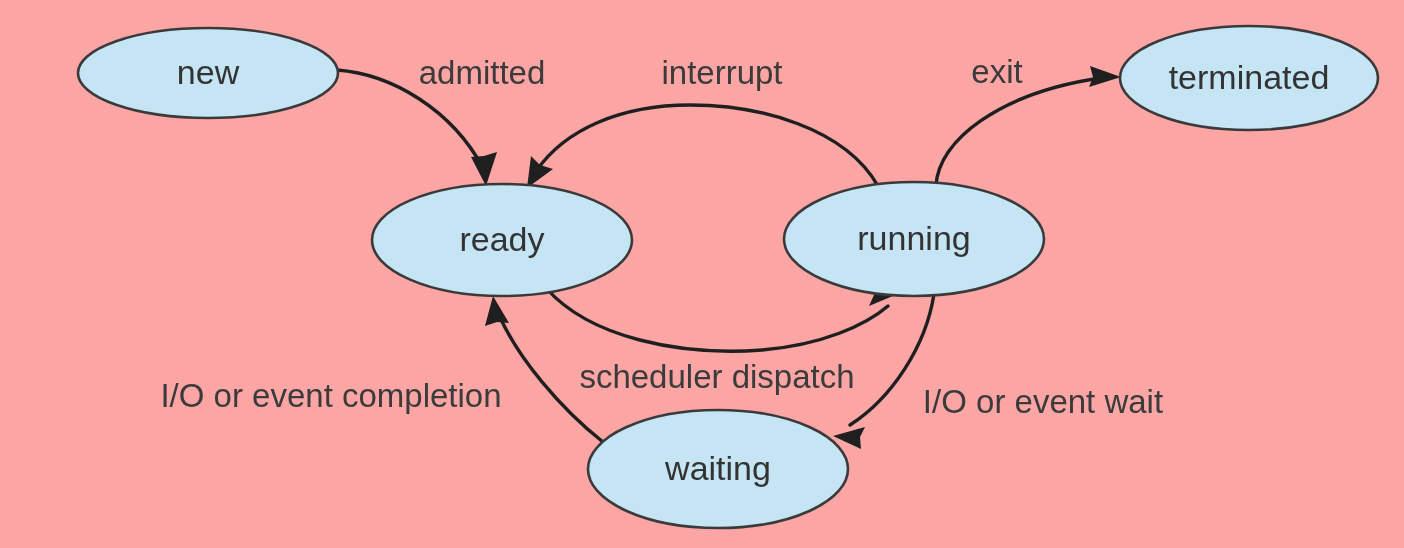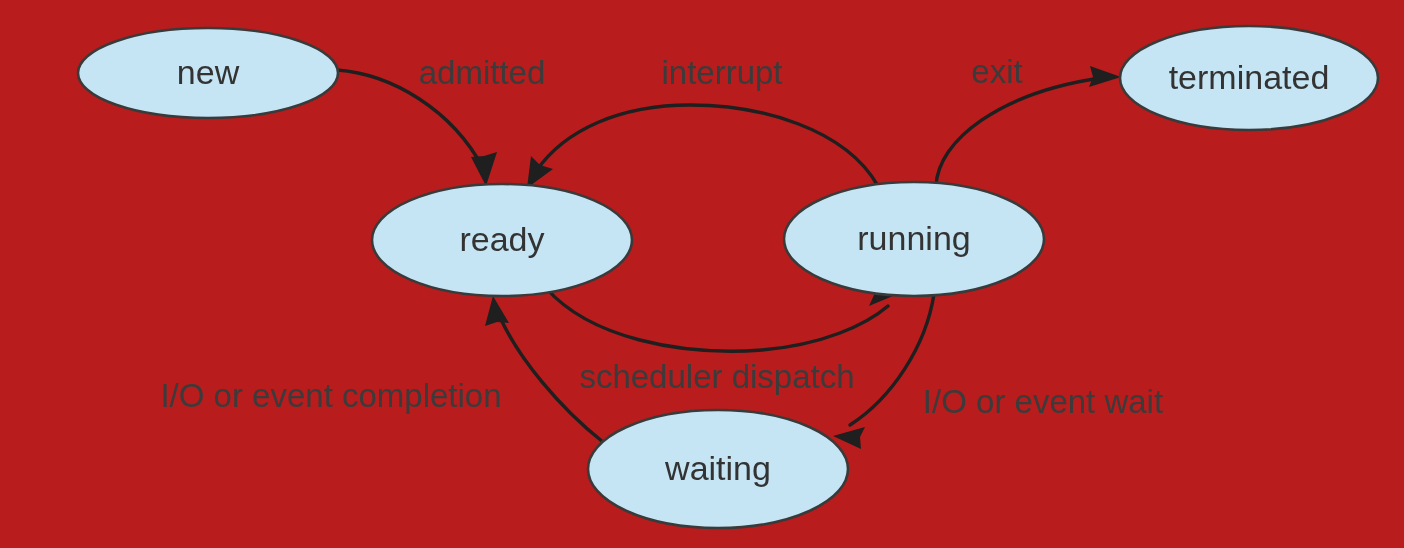--- a/index.html
+++ b/index.html
@@ -11,21 +11,21 @@
   body {
     width: 1404px;
     height: 548px;
     font-family: "Liberation Sans", sans-serif;
     overflow: hidden;
   }
   #diagram-root {
     position: relative;
     width: 1404px;
     height: 548px;
-    background: #b91c1c;
+    background: #fca5a5;
   }
   svg.canvas {
     position: absolute;
     top: 0;
     left: 0;
     width: 1404px;
     height: 548px;
   }
   .node-ellipse {
     fill: #c5e5f5;

